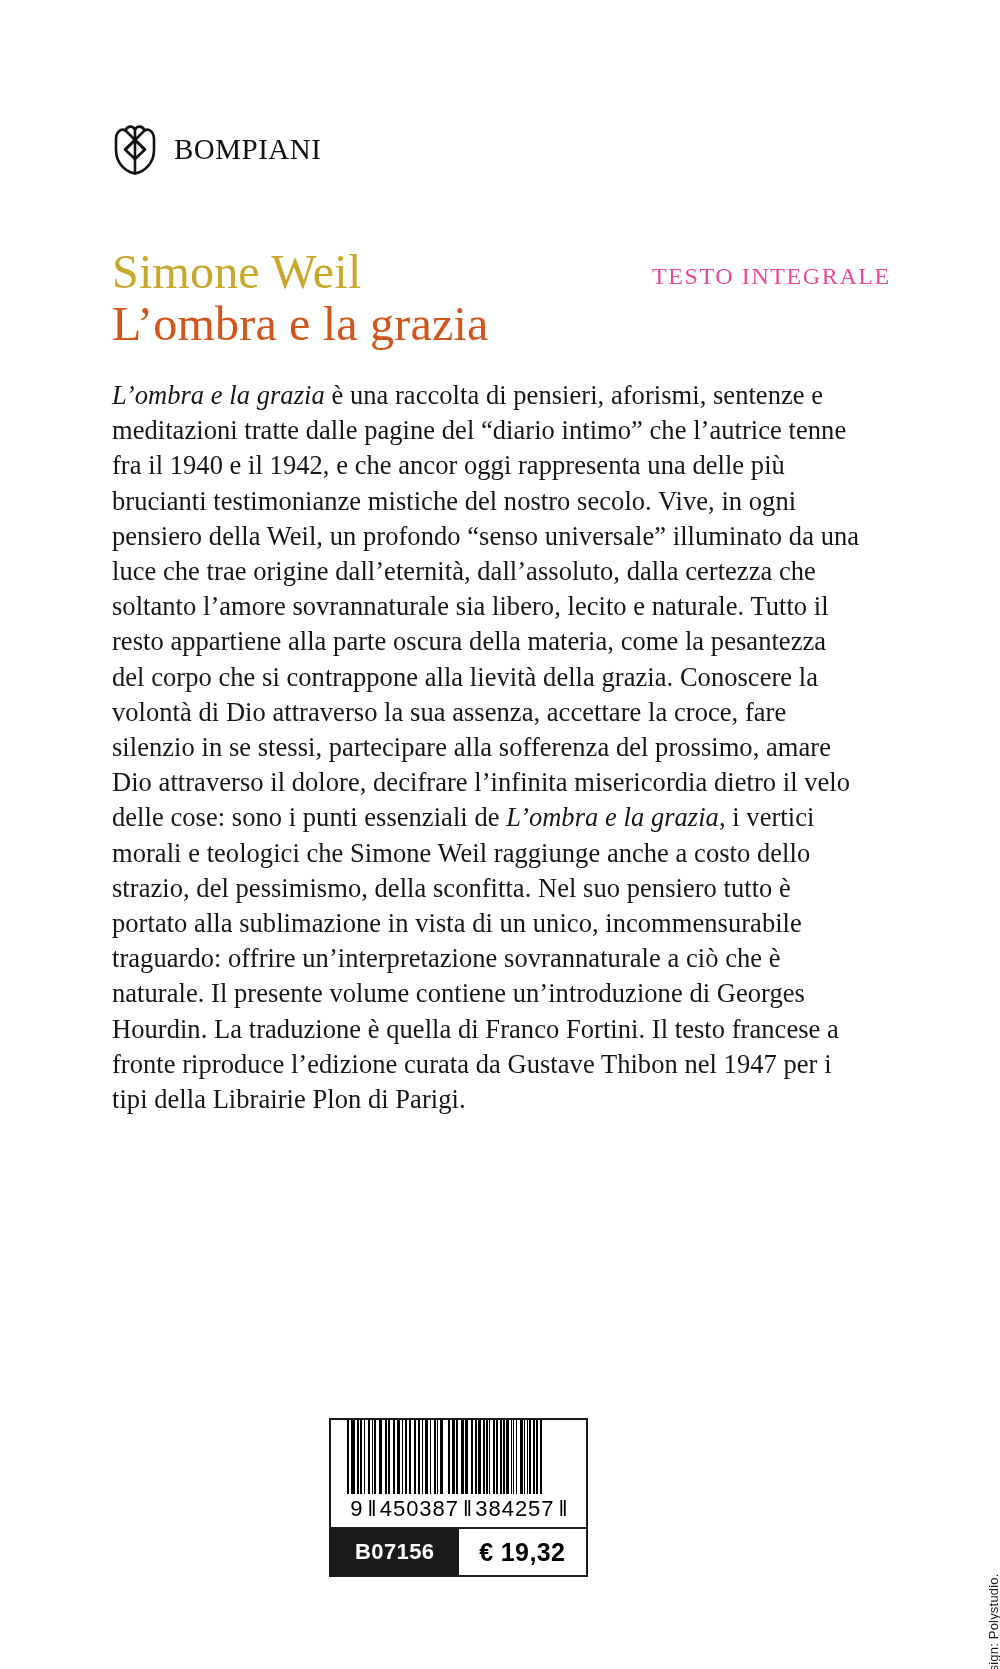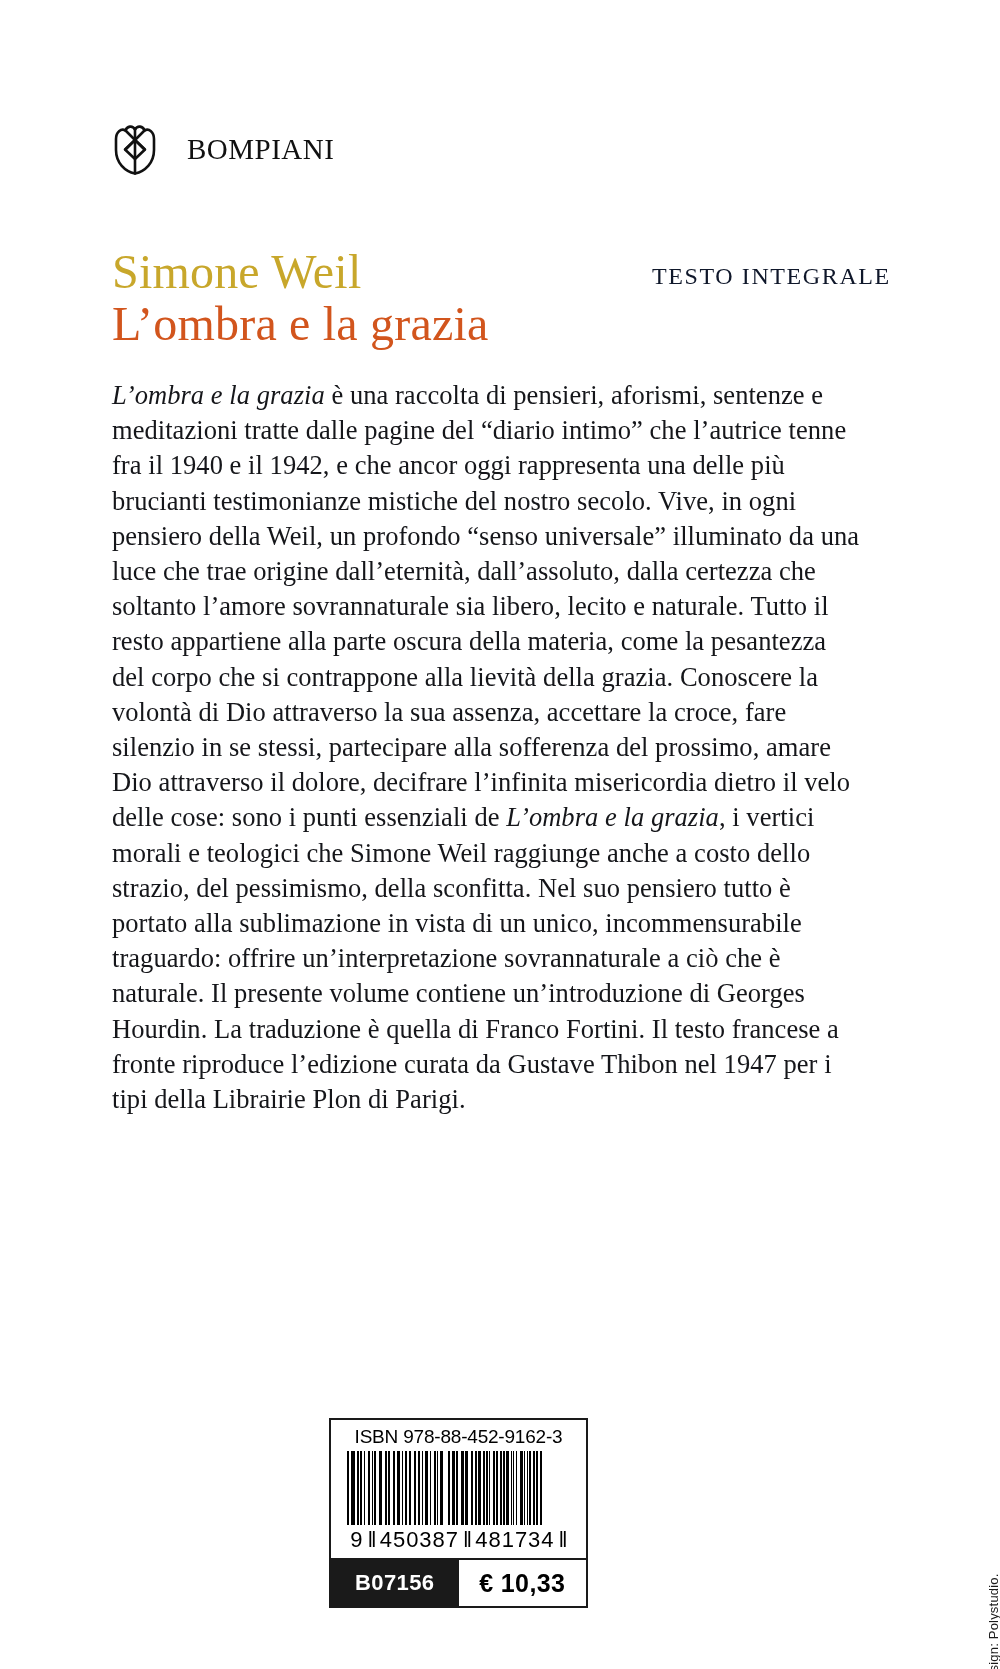--- a/index.html
+++ b/index.html
@@ -16,21 +16,21 @@
     overflow: hidden;
   }
 
   
   .logo-block {
     position: absolute;
     left: 112px;
     top: 122px;
     display: flex;
     align-items: center;
-    gap: 29px;
+    gap: 16px;
   }
   .logo-mark {
     width: 46px;
     height: 54px;
     flex: 0 0 auto;
   }
   .logo-mark svg { display: block; }
   .logo-words {
     display: flex;
     flex-direction: column;
@@ -68,21 +68,21 @@
     letter-spacing: 0.2px;
     white-space: nowrap;
   }
   .edition-tag {
     position: absolute;
     left: 652px;
     top: 263px;
     font-family: "Liberation Serif", serif;
     font-size: 24px;
     letter-spacing: 1.6px;
-    color: #0f172a;
+    color: #ec4899;
     white-space: nowrap;
   }
 
   
   .blurb {
     position: absolute;
     left: 112px;
     top: 378px;
     width: 750px;
     font-family: "Liberation Serif", serif;
@@ -202,21 +202,20 @@
   </div>
 </div>
 
 <div class="author">Simone Weil</div>
 <div class="book-title">L’ombra e la grazia</div>
 <div class="edition-tag">TESTO INTEGRALE</div>
 
 <div class="blurb"><em>L’ombra e la grazia</em><span> è una raccolta di pensieri, aforismi, sentenze e meditazioni tratte dalle pagine del “diario intimo” che l’autrice tenne fra il 1940 e il 1942, e che ancor oggi rappresenta una delle più brucianti testimonianze mistiche del nostro secolo. Vive, in ogni pensiero della Weil, un profondo “senso universale” illuminato da una luce che trae origine dall’eternità, dall’assoluto, dalla certezza che soltanto l’amore sovrannaturale sia libero, lecito e naturale. Tutto il resto appartiene alla parte oscura della materia, come la pesantezza del corpo che si contrappone alla lievità della grazia. Conoscere la volontà di Dio attraverso la sua assenza, accettare la croce, fare silenzio in se stessi, partecipare alla sofferenza del prossimo, amare Dio attraverso il dolore, decifrare l’infinita misericordia dietro il velo delle cose: sono i punti essenziali de </span><em>L’ombra e la grazia</em><span>, i vertici morali e teologici che Simone Weil raggiunge anche a costo dello strazio, del pessimismo, della sconfitta. Nel suo pensiero tutto è portato alla sublimazione in vista di un unico, incommensurabile traguardo: offrire un’interpretazione sovrannaturale a ciò che è naturale. Il presente volume contiene un’introduzione di Georges Hourdin. La traduzione è quella di Franco Fortini. Il testo francese a fronte riproduce l’edizione curata da Gustave Thibon nel 1947 per i tipi della Librairie Plon di Parigi.</span></div>
 
 <div class="barcode-block">
-  <div class="isbn-text">ISBN 978-88-452-9162-3</div>
   <div class="bars">
       <span style="width: 2px; background: rgb(0, 0, 0);"></span>
       <span style="width: 2px; background: rgb(255, 255, 255);"></span>
       <span style="width: 2px; background: rgb(0, 0, 0);"></span>
       <span style="width: 2px; background: rgb(0, 0, 0);"></span>
       <span style="width: 2px; background: rgb(255, 255, 255);"></span>
       <span style="width: 2px; background: rgb(0, 0, 0);"></span>
       <span style="width: 1px; background: rgb(255, 255, 255);"></span>
       <span style="width: 2px; background: rgb(0, 0, 0);"></span>
       <span style="width: 2px; background: rgb(255, 255, 255);"></span>
@@ -312,22 +311,22 @@
       <span style="width: 1px; background: rgb(255, 255, 255);"></span>
       <span style="width: 2px; background: rgb(0, 0, 0);"></span>
       <span style="width: 2px; background: rgb(255, 255, 255);"></span>
       <span style="width: 2px; background: rgb(0, 0, 0);"></span>
     </div>
   <div class="barcode-digits">
     <span>9</span>
     <span class="guard">‖</span>
     <span>450387</span>
     <span class="guard">‖</span>
-    <span>481734</span>
+    <span>384257</span>
     <span class="guard">‖</span>
   </div>
   <div class="price-row">
     <div class="code-cell">B07156</div>
-    <div class="price-cell">€ 10,33</div>
+    <div class="price-cell">€ 19,32</div>
   </div>
 </div>
 
 <div class="cover-credit">Cover design: Polystudio.</div>
 
 </body></html>

